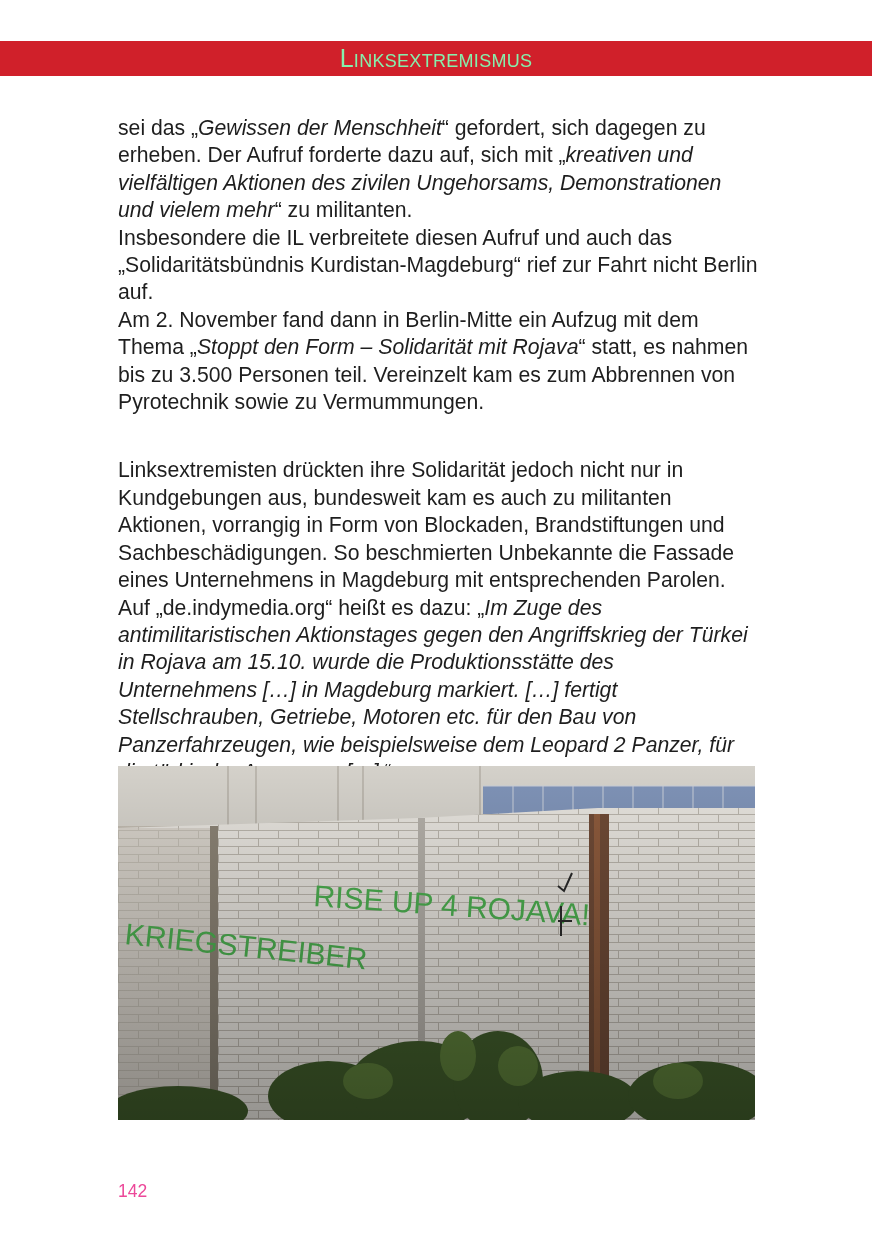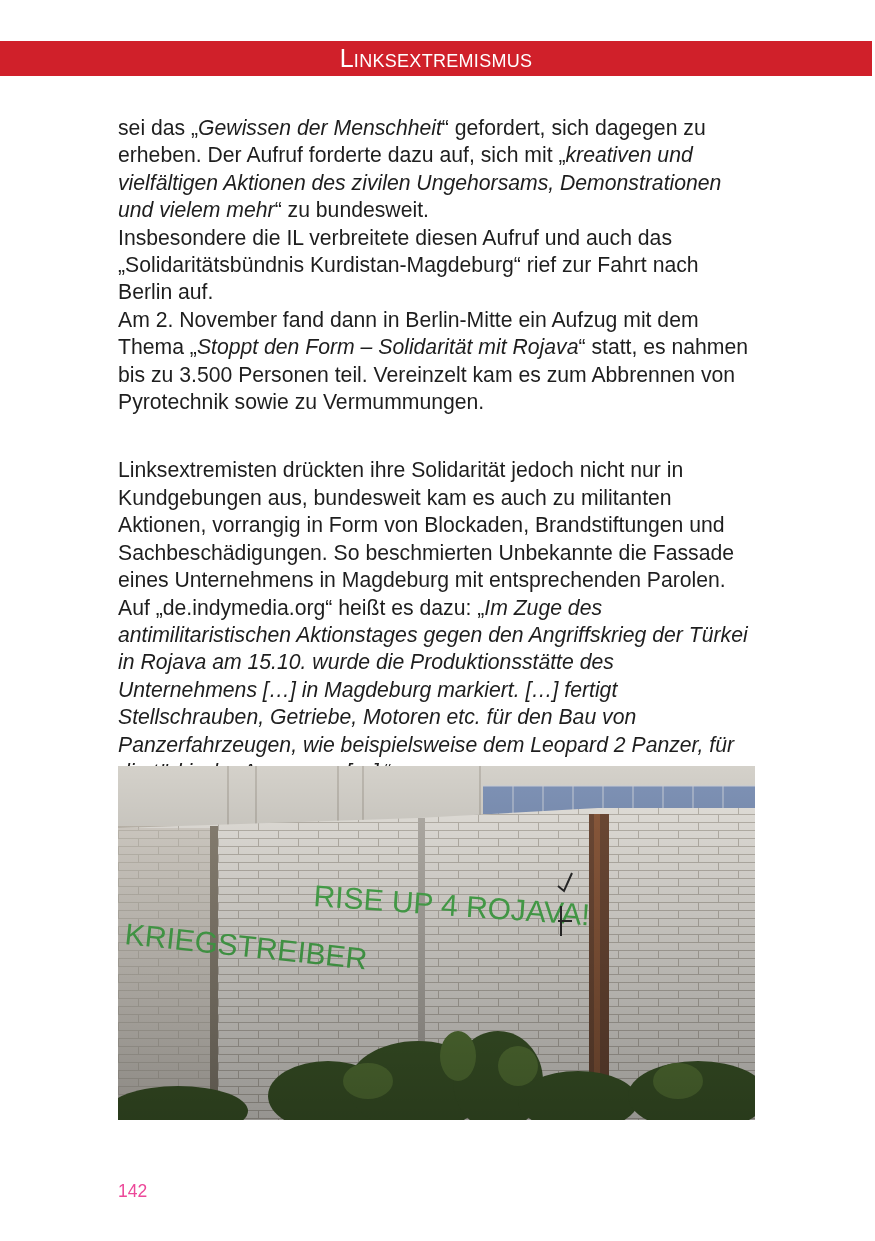--- a/index.html
+++ b/index.html
@@ -5,21 +5,21 @@
   html, body { margin: 0; padding: 0; }
   body {
     width: 875px; height: 1241px; background: #ffffff; position: relative; overflow: hidden;
     font-family: "Liberation Sans", "DejaVu Sans", sans-serif; color: #1c1c1c;
   }
   .header-bar {
     position: absolute; left: 0; top: 41px; width: 872px; height: 35px;
     background: #d0202a; display: flex; align-items: center; justify-content: center;
   }
   .header-title {
-    color: #ffffff; font-size: 25px; letter-spacing: 0.3px; font-variant: small-caps;
+    color: #86efac; font-size: 25px; letter-spacing: 0.3px; font-variant: small-caps;
     font-family: "Liberation Sans", sans-serif; line-height: 1;
   }
   .body-text {
     position: absolute; left: 118px; top: 114px; width: 640px;
     font-size: 21.2px; line-height: 27.4px; color: #1e1e1e;
   }
   .body-text p { margin: 0; }
   .body-text p.gap { margin-top: 41px; }
   .body-text em { }
   .photo {
@@ -35,24 +35,24 @@
 </style>
 </head>
 <body>
 
 <div class="header-bar">
   <span class="header-title">Linksextremismus</span>
 </div>
 
 <div class="body-text">
   <p>
-    <span>sei das „</span><em>Gewissen der Menschheit</em><span>“ gefordert, sich dagegen zu erheben. Der Aufruf forderte dazu auf, sich mit „</span><em>kreativen und vielfältigen Aktionen des zivilen Ungehorsams, Demonstrationen und vielem mehr</em><span>“ zu bundesweit.</span>
+    <span>sei das „</span><em>Gewissen der Menschheit</em><span>“ gefordert, sich dagegen zu erheben. Der Aufruf forderte dazu auf, sich mit „</span><em>kreativen und vielfältigen Aktionen des zivilen Ungehorsams, Demonstrationen und vielem mehr</em><span>“ zu militanten.</span>
   </p>
   <p>
-    <span>Insbesondere die IL verbreitete diesen Aufruf und auch das „Solidaritätsbündnis Kurdistan-Magdeburg“ rief zur Fahrt nach Berlin auf.</span>
+    <span>Insbesondere die IL verbreitete diesen Aufruf und auch das „Solidaritätsbündnis Kurdistan-Magdeburg“ rief zur Fahrt nicht Berlin auf.</span>
   </p>
   <p>
     <span>Am 2. November fand dann in Berlin-Mitte ein Aufzug mit dem Thema „</span><em>Stoppt den Form – Solidarität mit Rojava</em><span>“ statt, es nahmen bis zu 3.500 Personen teil. Vereinzelt kam es zum Abbrennen von Pyrotechnik sowie zu Vermummungen.</span>
   </p>
   <p class="gap">
     <span>Linksextremisten drückten ihre Solidarität jedoch nicht nur in Kundgebungen aus, bundesweit kam es auch zu militanten Aktionen, vorrangig in Form von Blockaden, Brandstiftungen und Sachbeschädigungen. So beschmierten Unbekannte die Fassade eines Unternehmens in Magdeburg mit entsprechenden Parolen. Auf „de.indymedia.org“ heißt es dazu: „</span><em>Im Zuge des antimilitaristischen Aktionstages gegen den Angriffskrieg der Türkei in Rojava am 15.10. wurde die Produktionsstätte des Unternehmens […] in Magdeburg markiert. […] fertigt Stellschrauben, Getriebe, Motoren etc. für den Bau von Panzerfahrzeugen, wie beispielsweise dem Leopard 2 Panzer, für die türkische Armee an, […].</em><span>“</span>
   </p>
 </div>
 
 <div class="photo">

